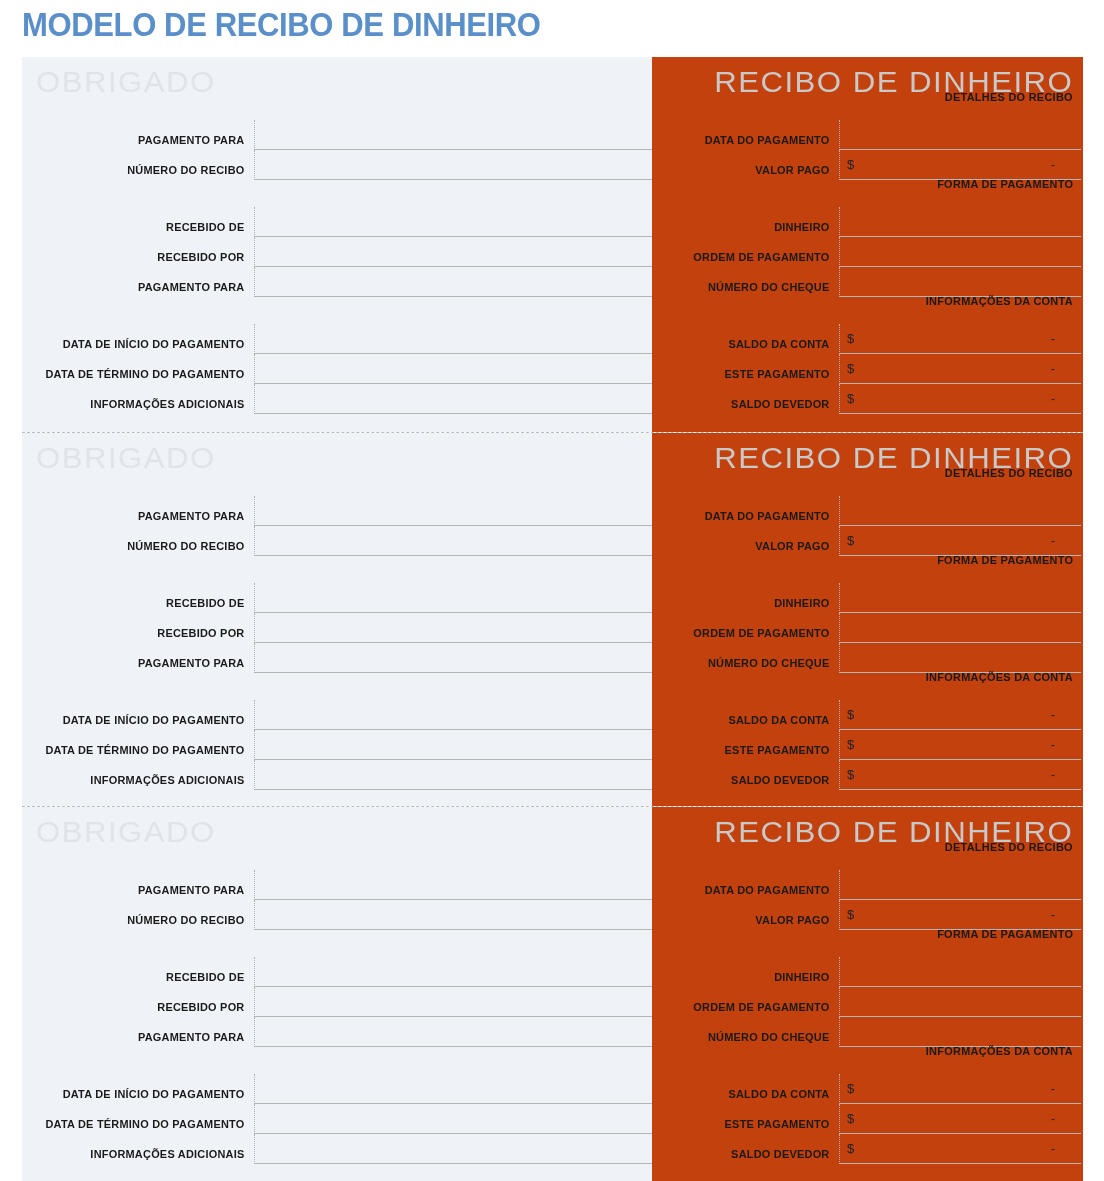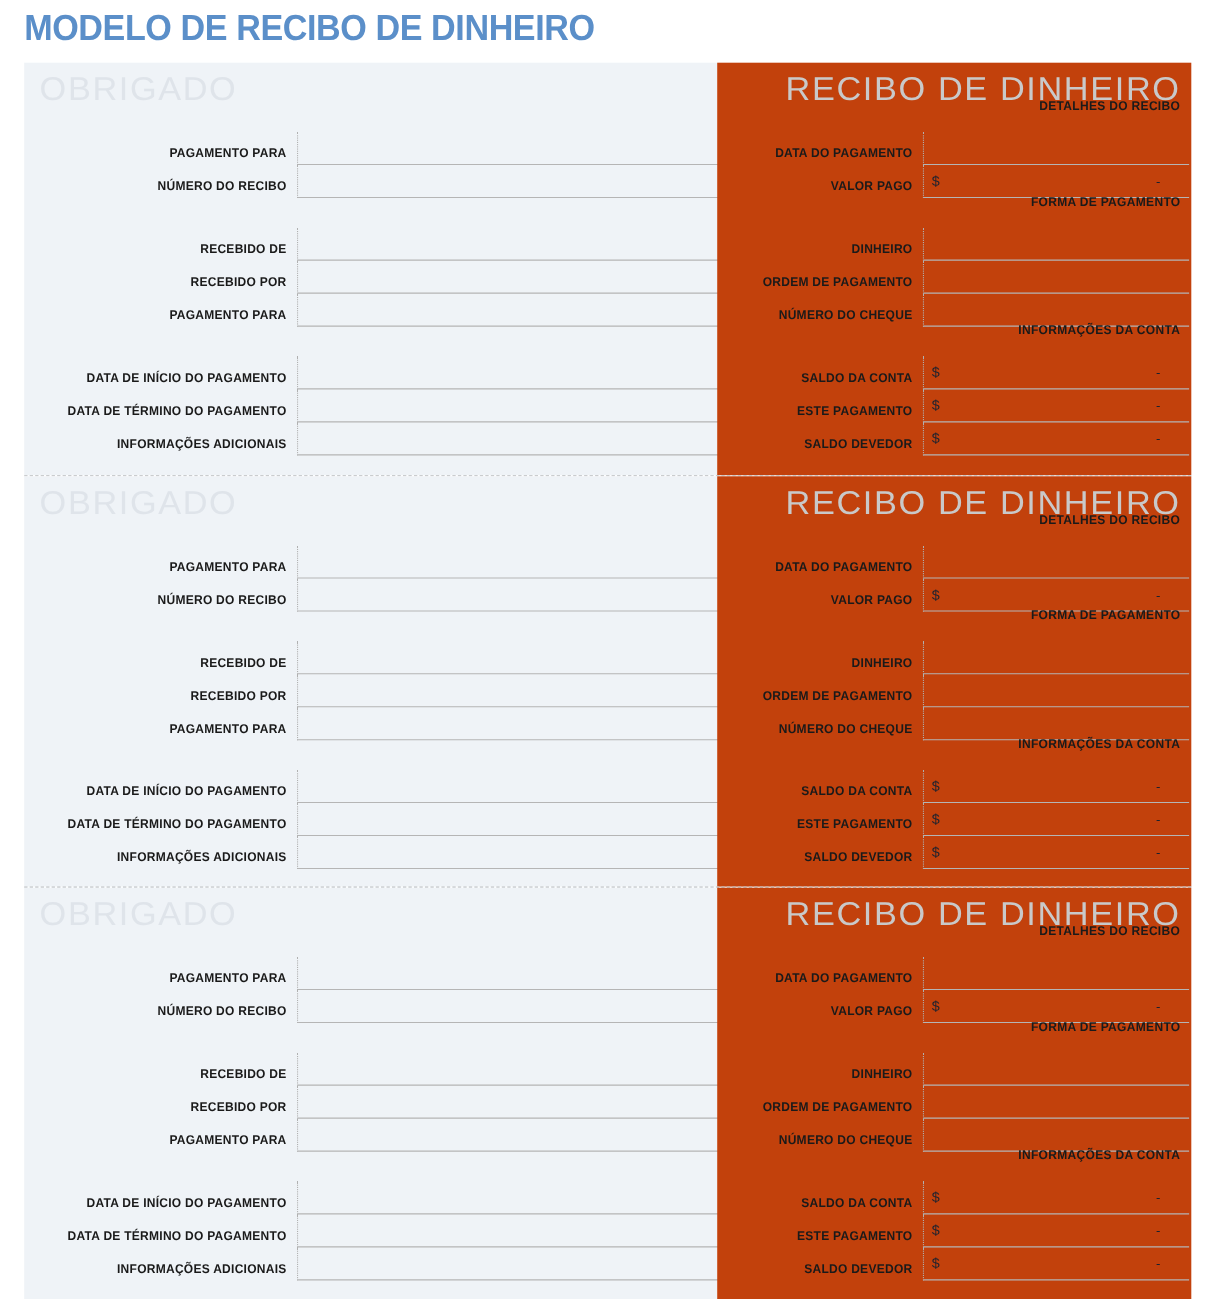--- a/index.html
+++ b/index.html
@@ -103,21 +103,21 @@
     color: #1a2230;
   }
   .fld .dash {
     position: absolute;
     right: 26px; top: 8px;
     font-size: 12px;
     color: #1a2230;
   }
 
   
-  .stub .row { left: 16px; width: 630px; }
+  .stub .row { left: 0; width: 630px; }
   .stub .lbl { width: 232px; }
   .stub .fld { width: 398px; }
 
   
   .main .row { left: 0; width: 429px; }
   .main .lbl { width: 187px; }
   .main .fld { width: 242px; }
 
   
   .section-cap {

